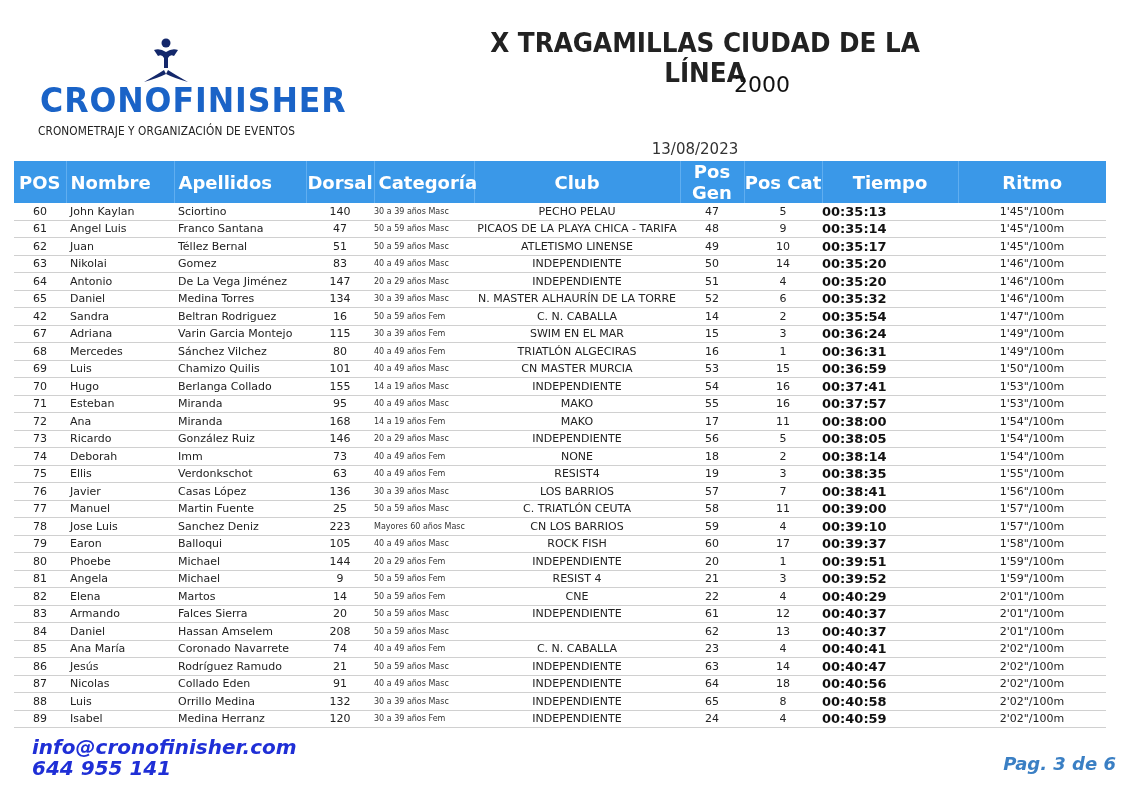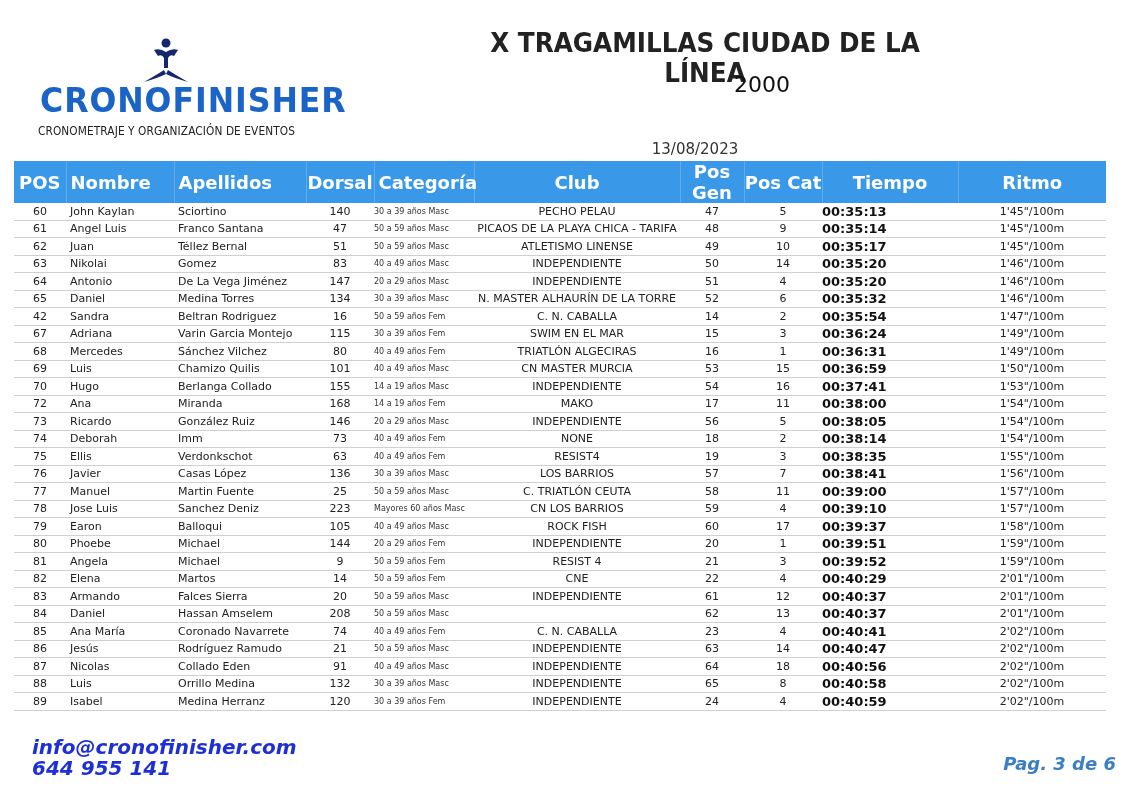--- a/index.html
+++ b/index.html
@@ -195,20 +195,32 @@
         <td class="l">Berlanga Collado</td>
         <td class="c">155</td>
         <td class="cat">14 a 19 años Masc</td>
         <td class="c">INDEPENDIENTE</td>
         <td class="c">54</td>
         <td class="c">16</td>
         <td class="time">00:37:41</td>
         <td class="ritmo">1'53"/100m</td>
       </tr>
       <tr>
+        <td class="c">71</td>
+        <td class="l">Esteban</td>
+        <td class="l">Miranda</td>
+        <td class="c">95</td>
+        <td class="cat">40 a 49 años Masc</td>
+        <td class="c">MAKO</td>
+        <td class="c">55</td>
+        <td class="c">16</td>
+        <td class="time">00:37:57</td>
+        <td class="ritmo">1'53"/100m</td>
+      </tr>
+      <tr>
         <td class="c">72</td>
         <td class="l">Ana</td>
         <td class="l">Miranda</td>
         <td class="c">168</td>
         <td class="cat">14 a 19 años Fem</td>
         <td class="c">MAKO</td>
         <td class="c">17</td>
         <td class="c">11</td>
         <td class="time">00:38:00</td>
         <td class="ritmo">1'54"/100m</td>

